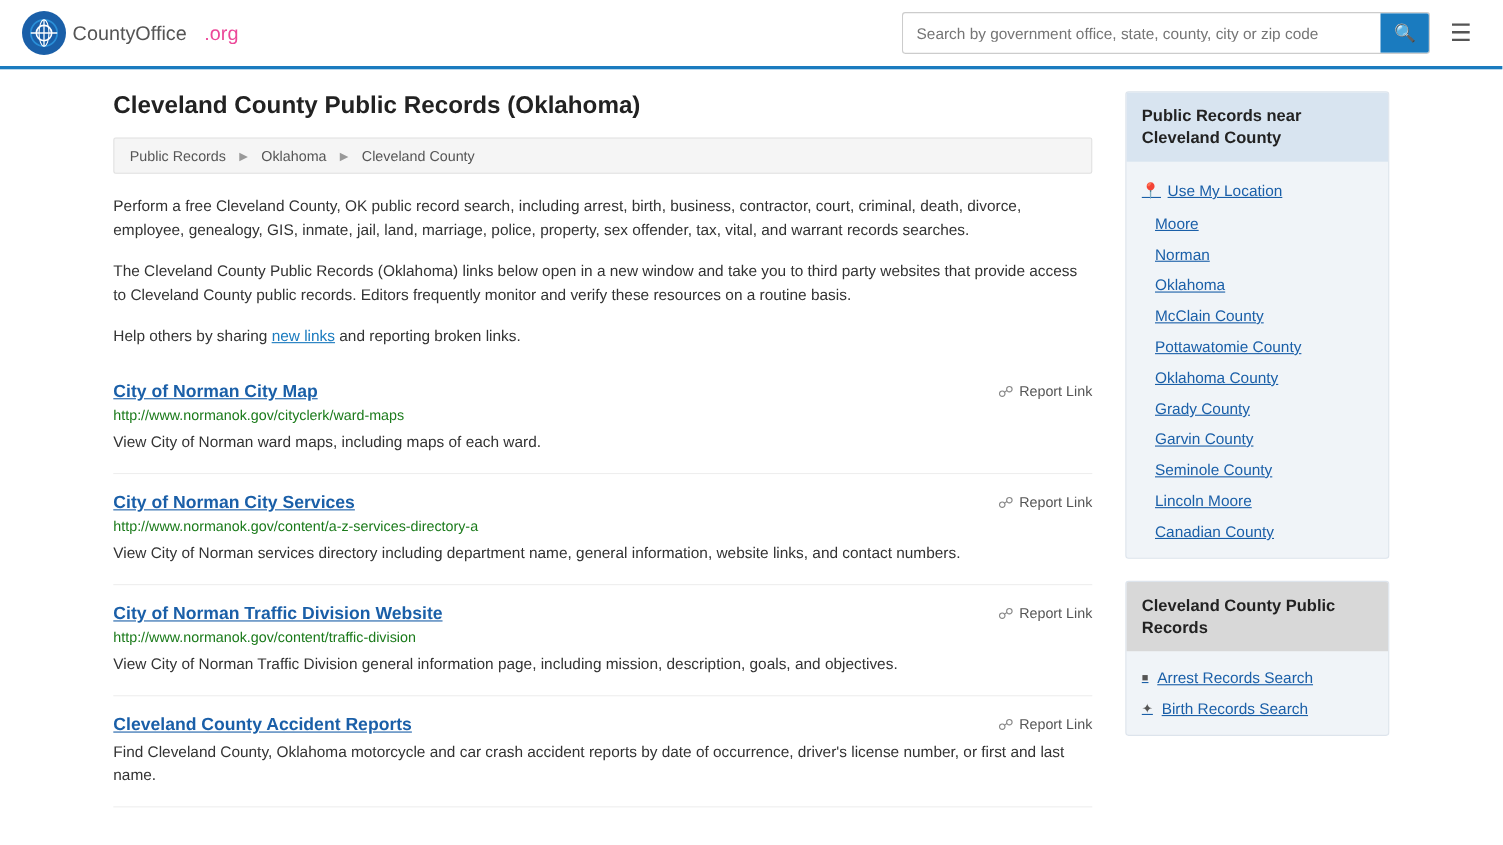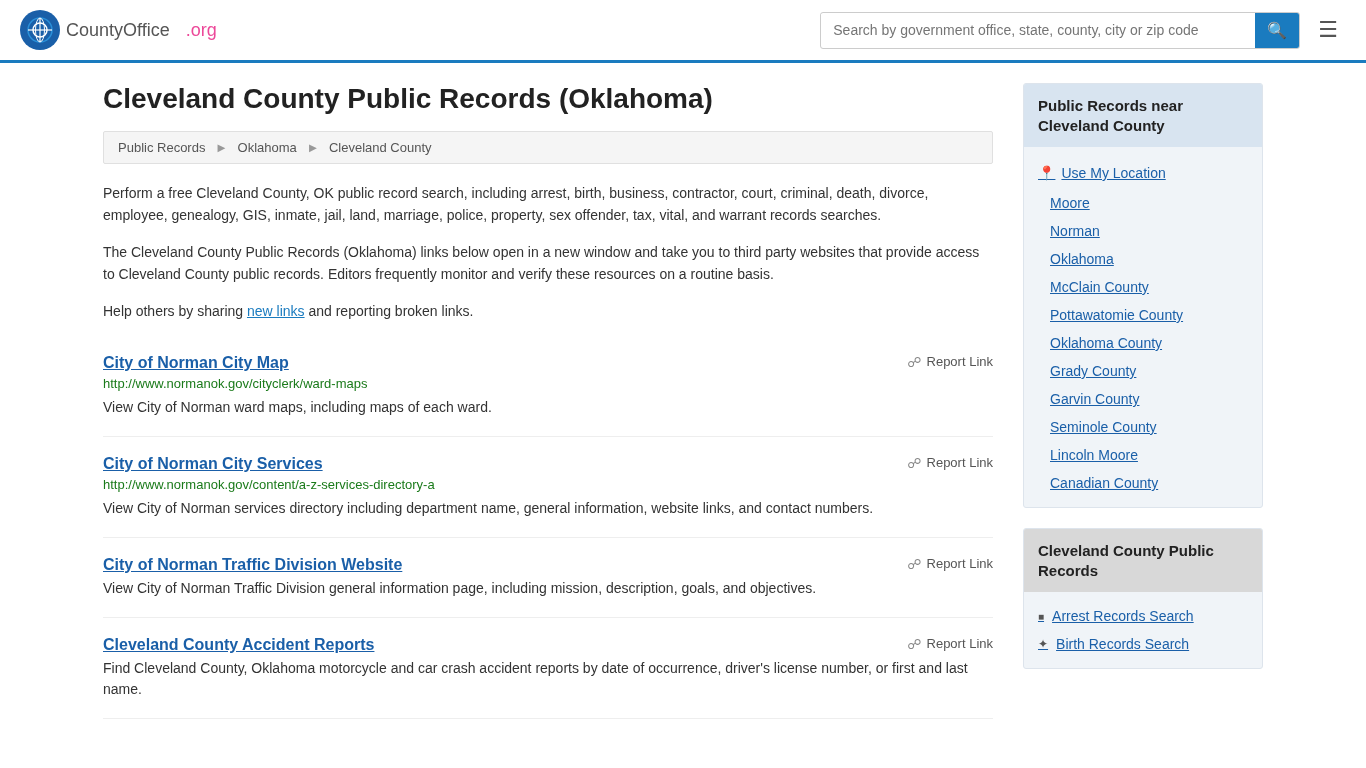--- a/index.html
+++ b/index.html
@@ -89,21 +89,21 @@
     .content-area {
       flex: 1;
     }
     .sidebar {
       width: 240px;
       flex-shrink: 0;
     }
 
     
     .page-title {
-      font-size: 28px;
+      font-size: 22px;
       font-weight: bold;
       color: #222;
       margin-bottom: 16px;
     }
 
     
     .breadcrumb {
       background: #f5f5f5;
       border: 1px solid #e0e0e0;
       padding: 8px 14px;
@@ -312,20 +312,21 @@
       <div class="result-desc">View City of Norman services directory including department name, general information, website links, and contact numbers.</div>
     </div>
         <div class="result-item">
       <div class="result-header">
         <a class="result-title" href="#">City of Norman Traffic Division Website</a>
         <button class="report-link-btn">
           <span class="report-icon">☍</span>
           <span>Report Link</span>
         </button>
       </div>
+      <div class="result-url">http://www.normanok.gov/content/traffic-division</div>
       <div class="result-desc">View City of Norman Traffic Division general information page, including mission, description, goals, and objectives.</div>
     </div>
         <div class="result-item">
       <div class="result-header">
         <a class="result-title" href="#">Cleveland County Accident Reports</a>
         <button class="report-link-btn">
           <span class="report-icon">☍</span>
           <span>Report Link</span>
         </button>
       </div>

